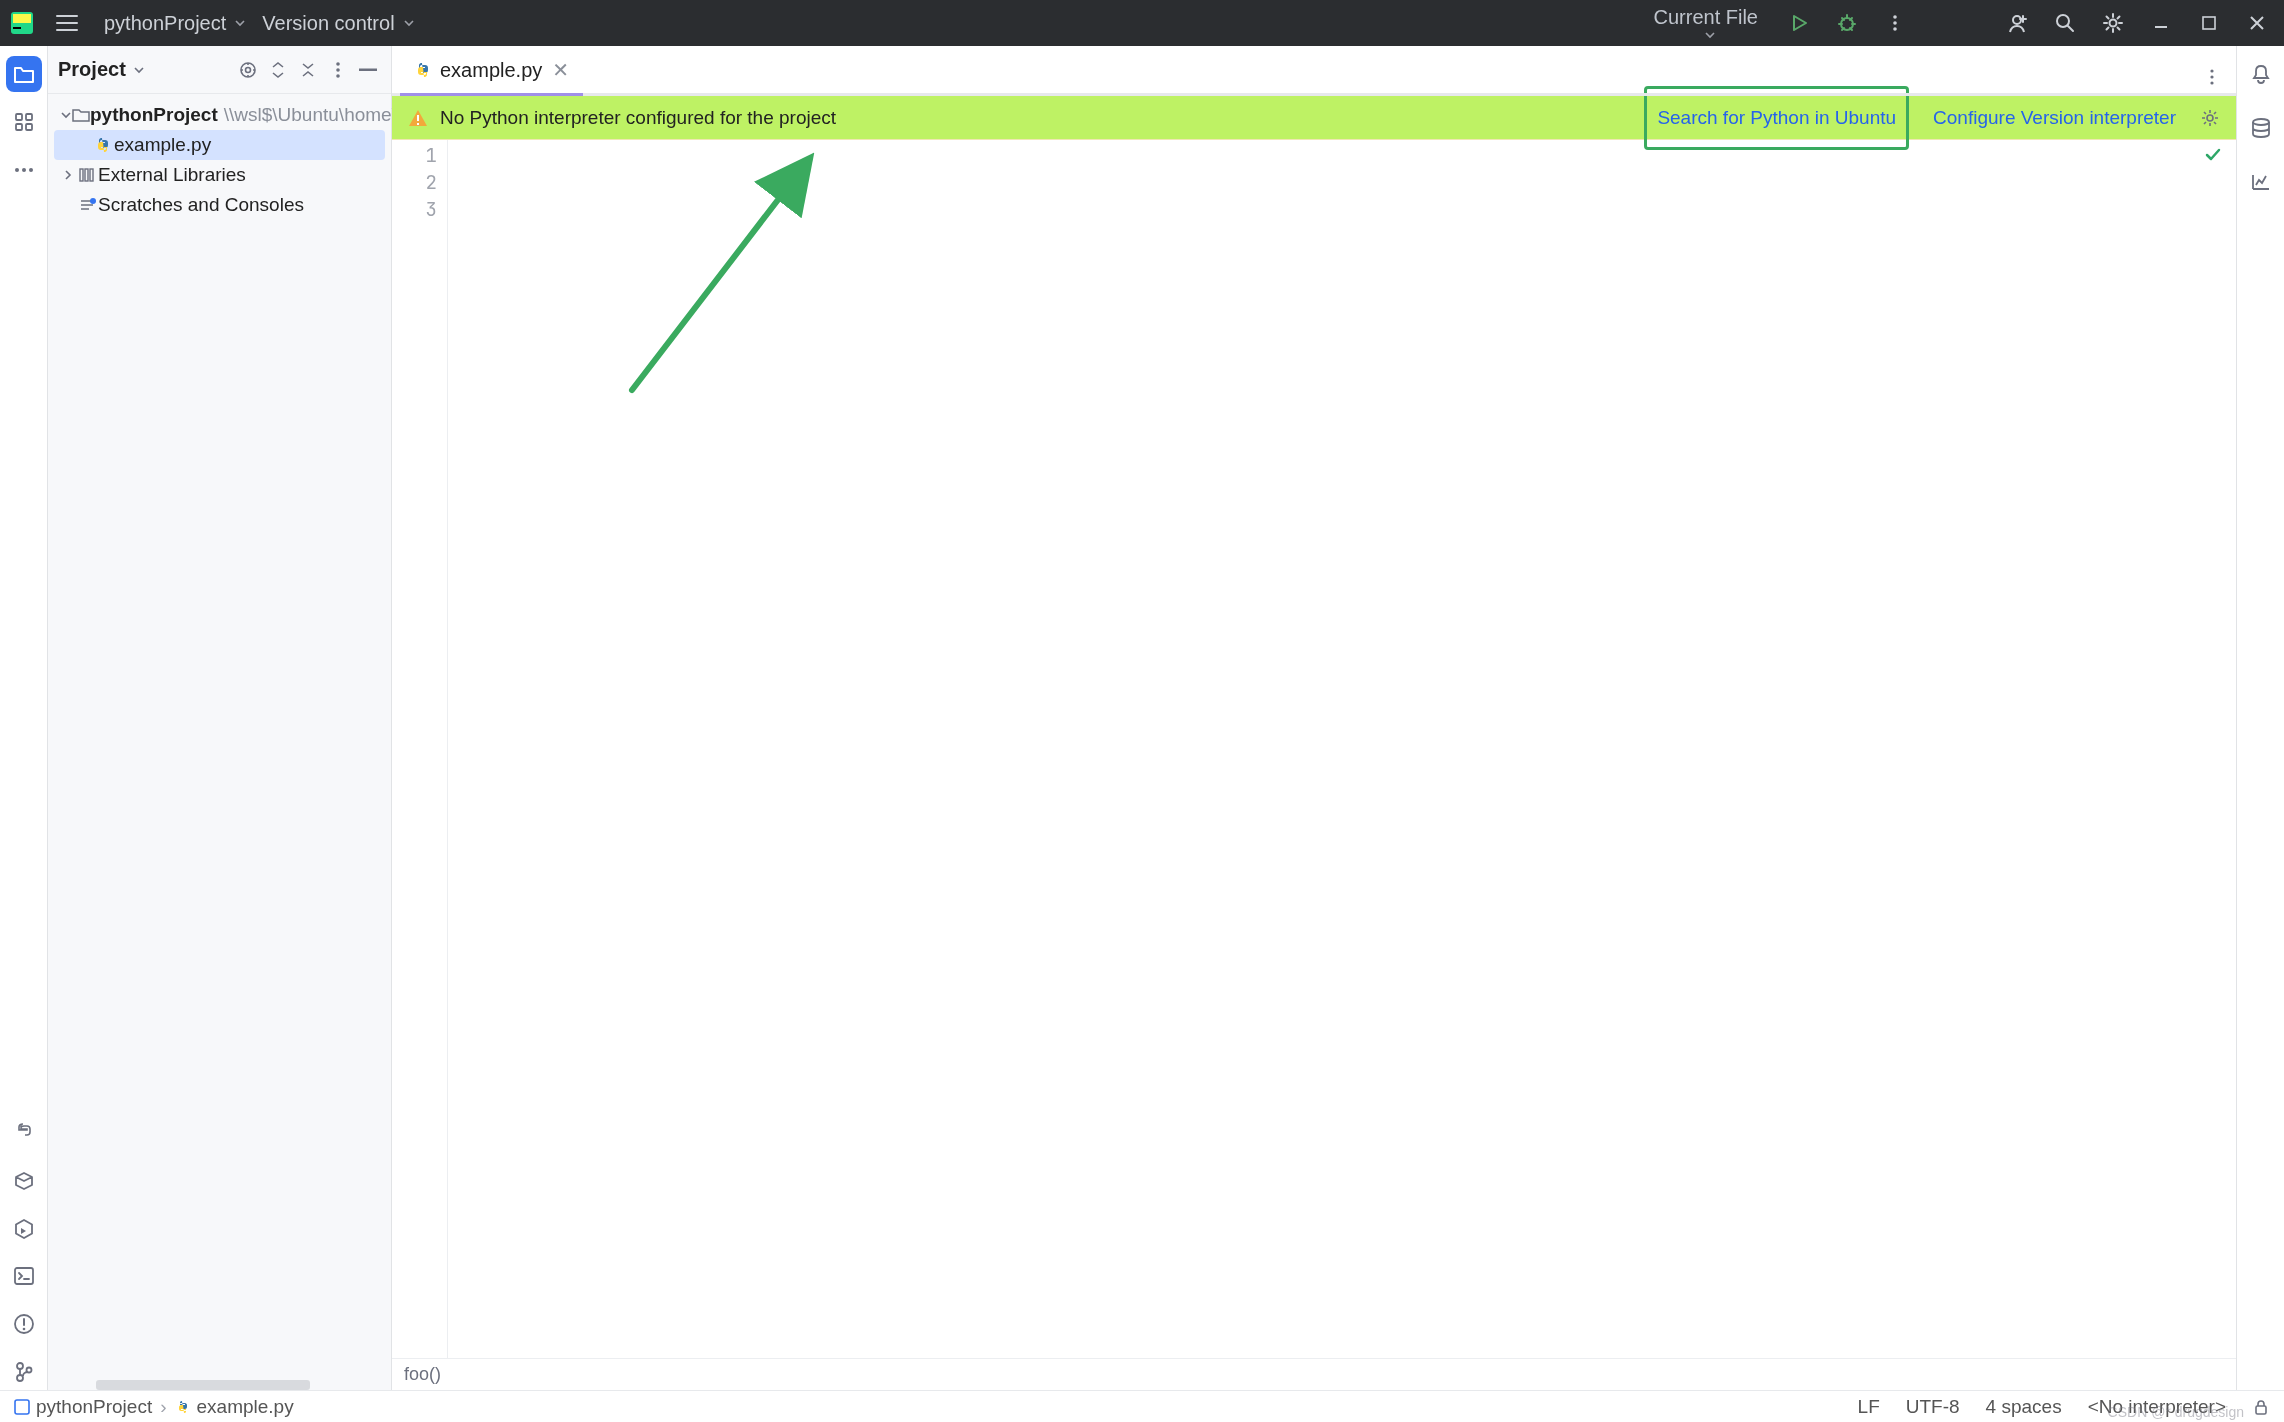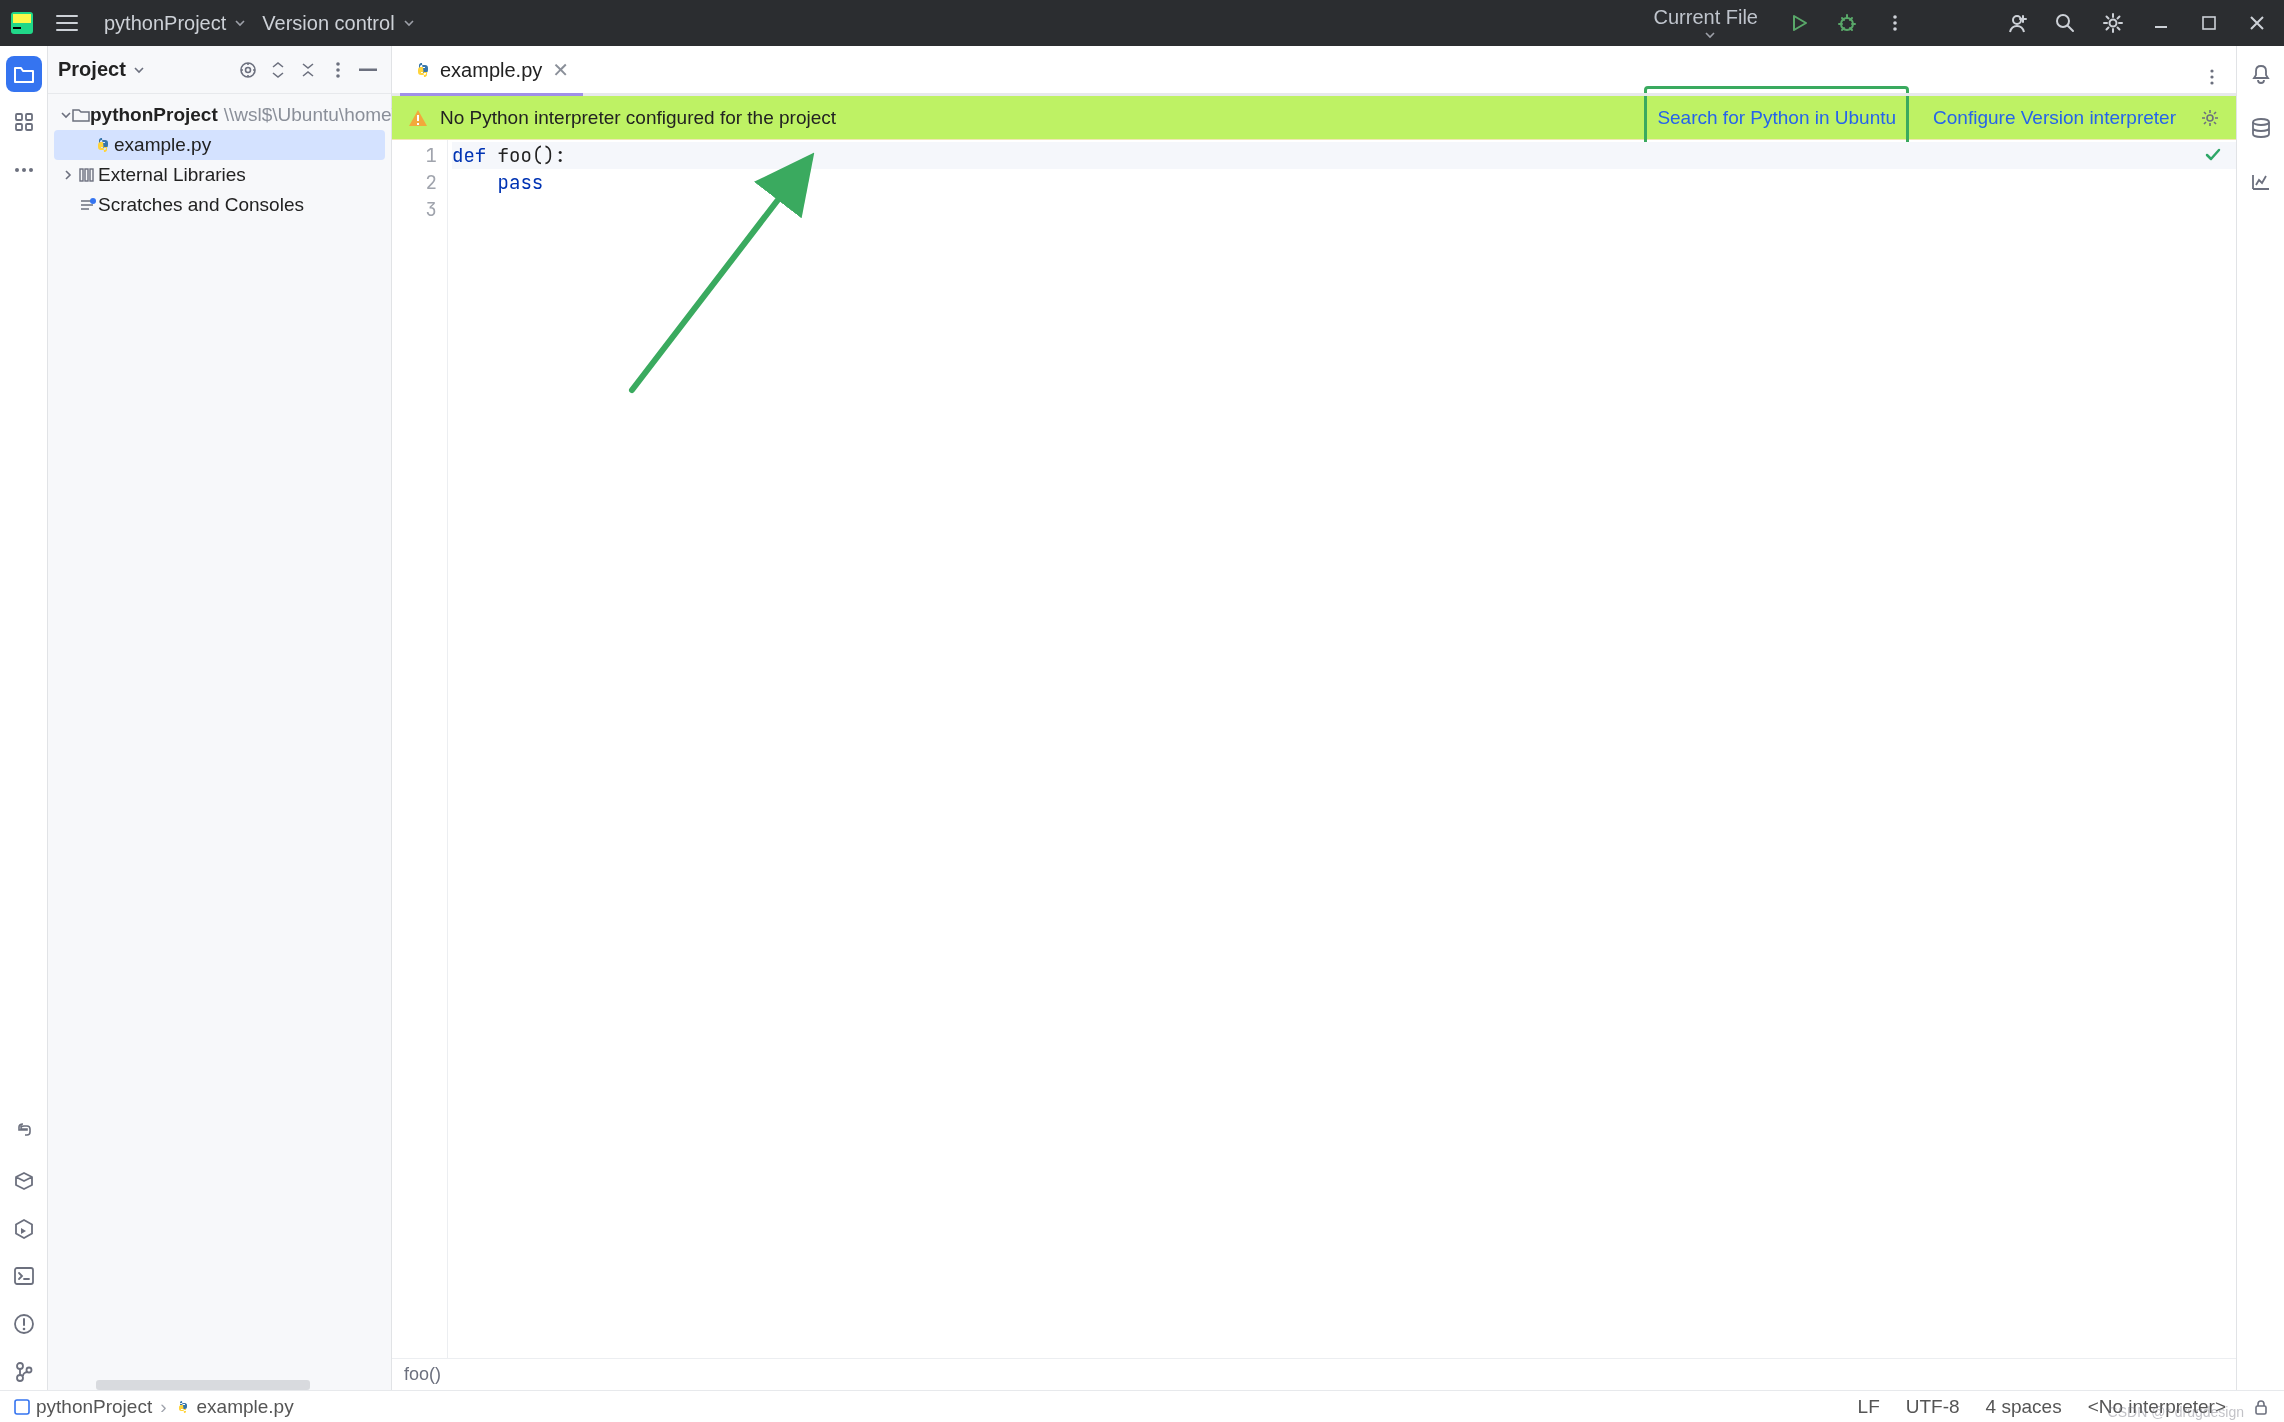--- a/index.html
+++ b/index.html
@@ -372,22 +372,20 @@
         </span>
     </div>
 
     <div class="code-area">
       <div class="gutter">
         <div class="ln">1</div>
         <div class="ln">2</div>
         <div class="ln">3</div>
       </div>
       <div class="code-lines">
-        <div class="line current"><span class="kw">def </span><span class="fn">foo</span><span>():</span></div>
-        <div class="line"><span>    </span><span class="kw">pass</span></div>
         <div class="line"><span></span></div>
         <div class="code-status">
             <svg width="18" height="18">
               <path d="M3 9l4 4 8-9" fill="none" stroke="#2ea768" stroke-width="2.5" stroke-linecap="round" stroke-linejoin="round"></path>
             </svg>
           </div>
       </div>
 
       <svg class="arrow-annot" style="left:220px; top:10px;" width="220" height="250">
         <defs>

